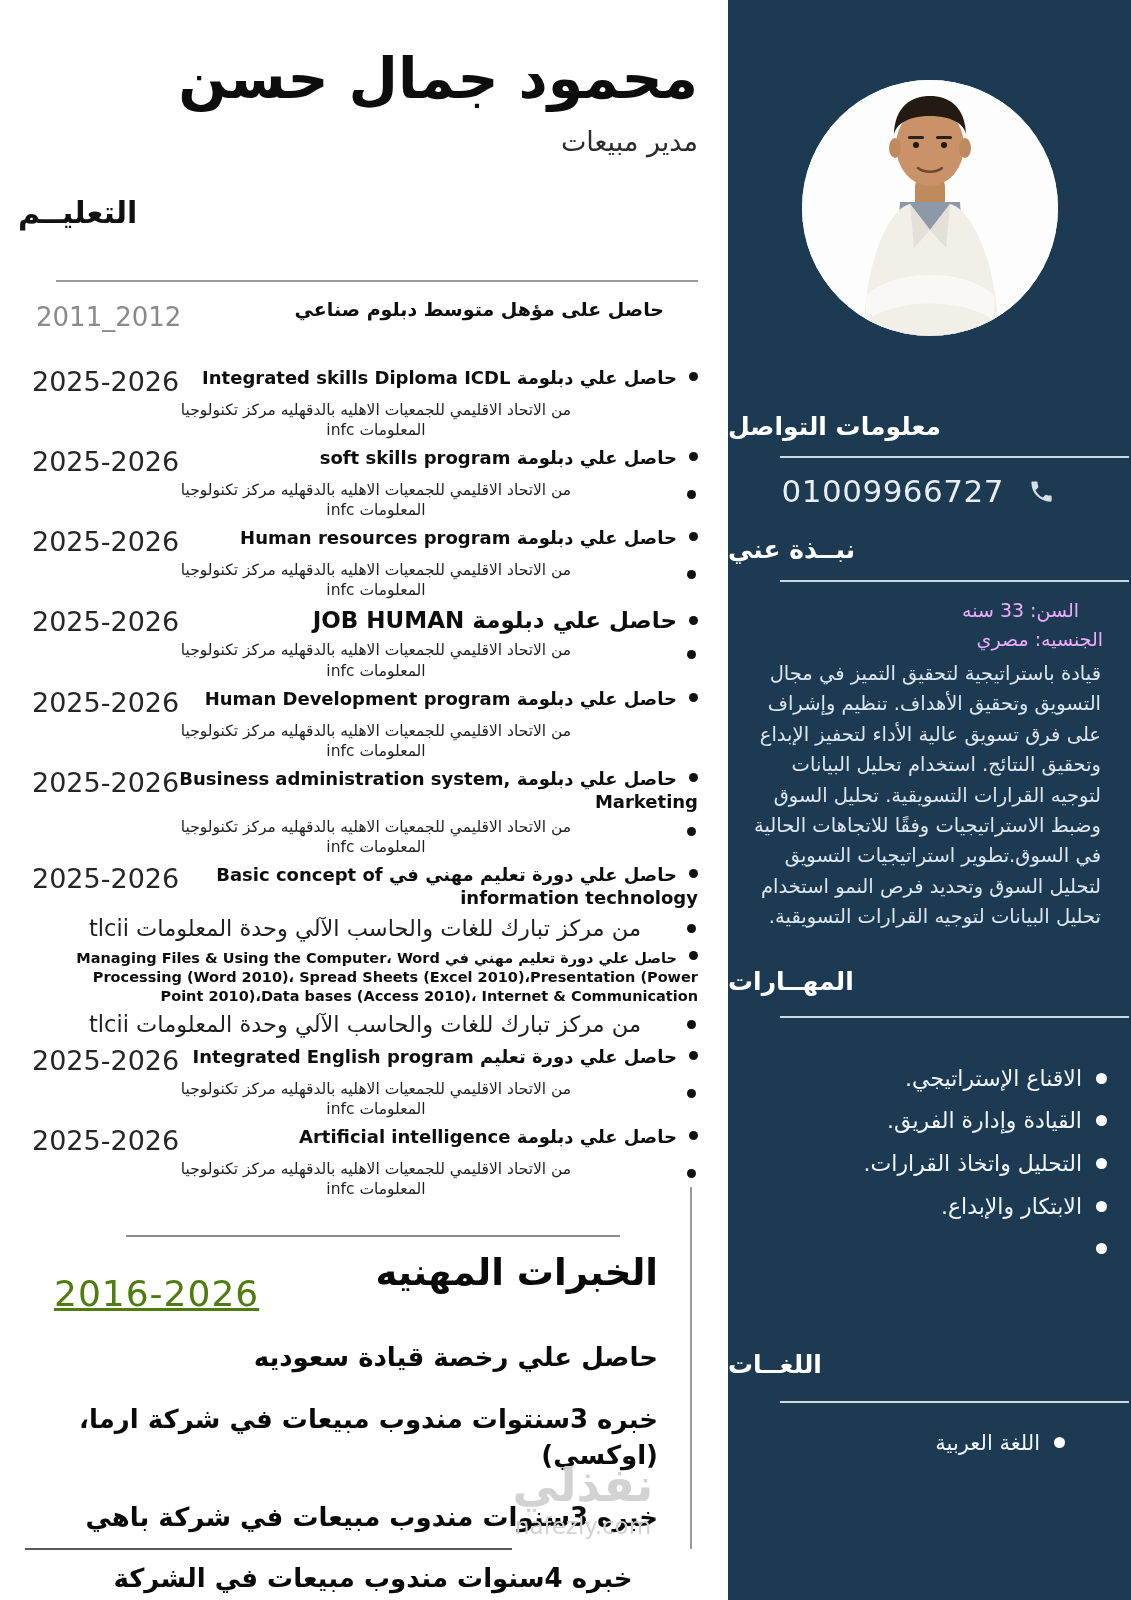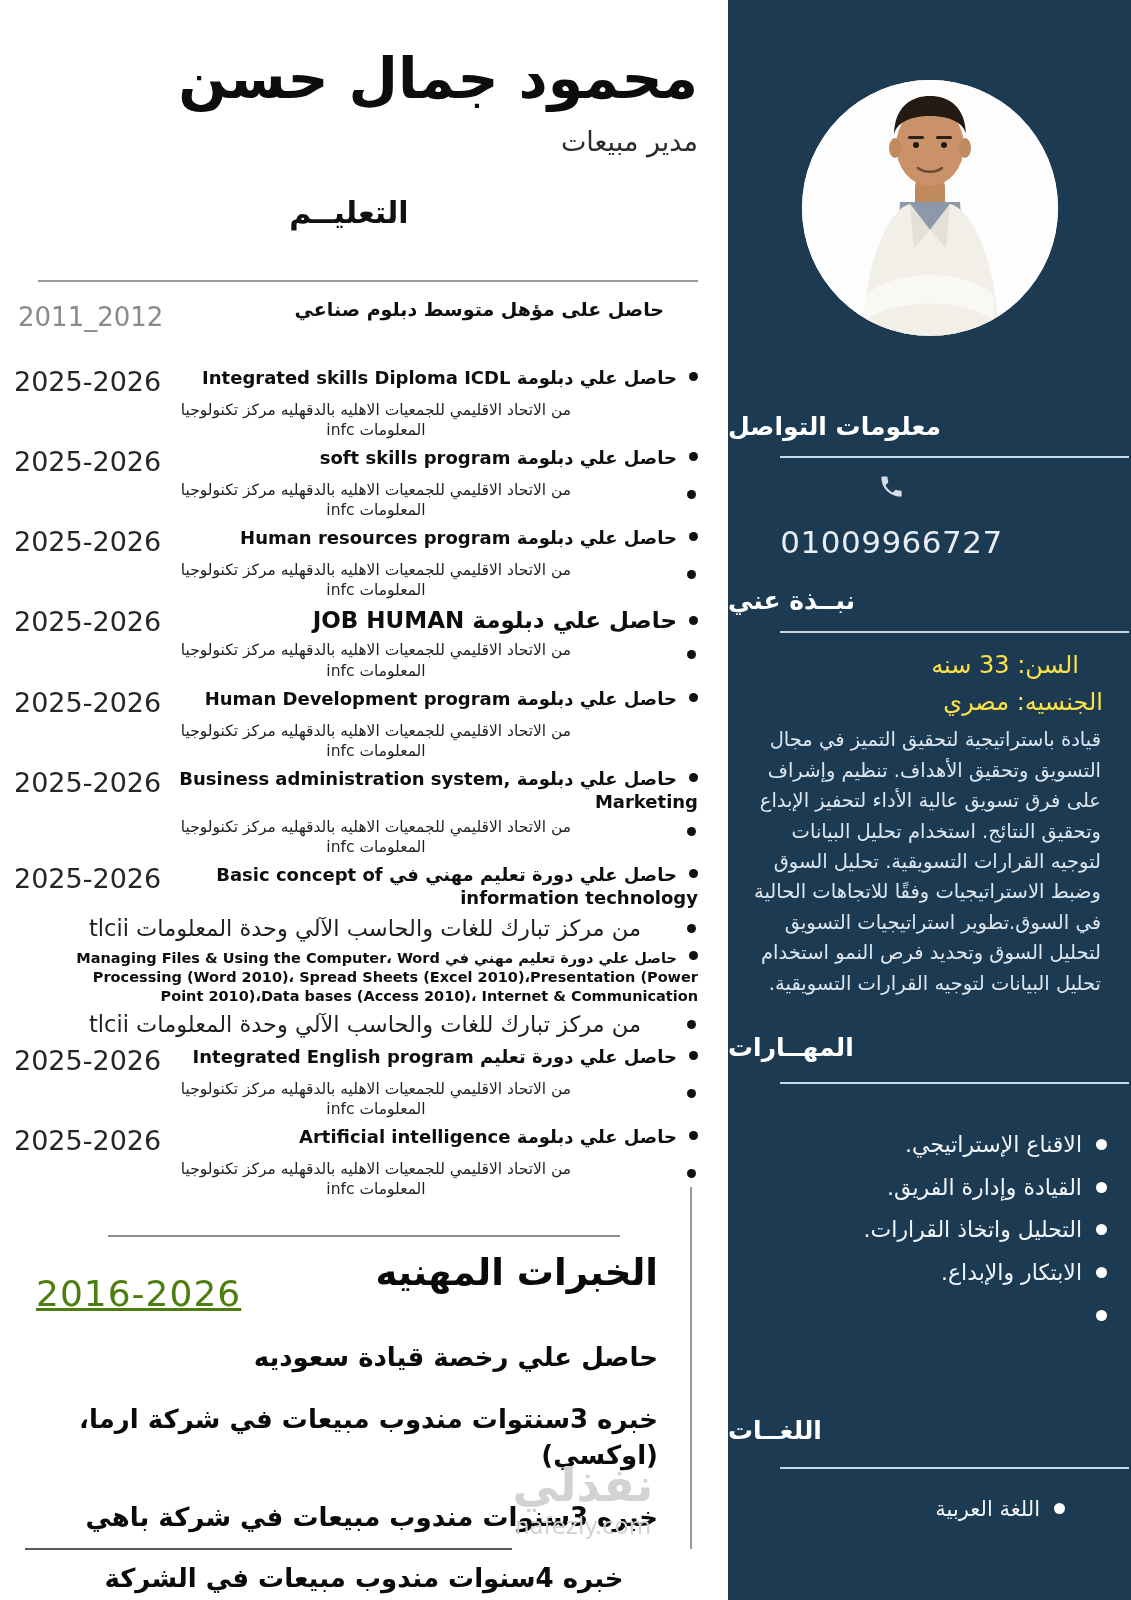--- a/index.html
+++ b/index.html
@@ -1,23 +1,23 @@
 <!DOCTYPE html>
 <html lang="ar"><head>
 <meta charset="utf-8">
 <style>
   * { margin:0; padding:0; box-sizing:border-box; }
   body { width:1131px; height:1600px; background:#ffffff; font-family:"DejaVu Sans", sans-serif; position:relative; overflow:hidden; }
   .page { position:absolute; inset:0; }
 
   
-  .main { position:absolute; left:0; top:0; width:728px; height:1600px; background:#ffffff; direction:rtl; padding:46px 30px 0 0; }
+  .main { position:absolute; left:0; top:0; width:728px; height:1600px; background:#ffffff; direction:rtl; padding:46px 30px 0 18px; }
   .name { font-size:57px; font-weight:bold; color:#0d0d0d; text-align:right; line-height:1.15; letter-spacing:-1px; }
   .job-title { font-size:27px; color:#2b2b2b; text-align:right; margin-top:14px; }
-  .section-heading { font-size:30px; font-weight:bold; color:#111; text-align:center; margin-top:38px; }
+  .section-heading { font-size:30px; font-weight:bold; color:#111; text-align:left; margin-top:38px; }
   .hline { border:none; border-top:2px solid #9a9a9a; margin:50px 0 0 38px; }
 
   
   .edu-first { display:flex; justify-content:space-between; align-items:flex-start; margin-top:16px; }
   .edu-first .t { font-size:19px; font-weight:bold; color:#0e0e0e; padding-right:34px; }
   .edu-first .d { direction:ltr; font-size:26px; color:#8a8a8a; padding-left:18px; margin-top:4px; }
 
   .edu-item { margin-top:6px; }
   .edu-row { display:flex; justify-content:space-between; align-items:flex-start; }
   .edu-row .t { font-size:18px; font-weight:bold; color:#0e0e0e; line-height:1.3; max-width:560px; }
@@ -49,27 +49,27 @@
   
   .sidebar { position:absolute; left:728px; top:0; width:403px; height:1600px; background:#1c3a52; direction:rtl; }
   .photo-wrap { width:256px; height:256px; border-radius:50%; background:#fdfdfd; margin:80px auto 0; overflow:hidden; position:relative; }
   .photo-wrap svg { position:absolute; left:0; top:0; }
 
   .sb-heading { font-size:25px; font-weight:bold; color:#ffffff; text-align:left; padding-left:0; }
   .sb-line { border:none; border-top:2px solid #ccd8e2; margin-left:52px; }
 
   .contact-heading { margin:76px 66px 0 0; }
   .line-contact { margin-top:15px; margin-right:2px; }
-  .phone-row { display:flex; justify-content:flex-start; align-items:center; gap:24px; padding-right:76px; margin-top:15px;flex-direction:column; }
+  .phone-row { display:flex; justify-content:flex-start; align-items:center; gap:24px; padding-right:76px; margin-top:15px; }
   .phone-icon { width:27px; height:27px; }
   .phone-number { direction:ltr; font-size:31px; color:#e9eef4; letter-spacing:0.5px; }
 
   .about-heading { margin:26px 52px 0 0; }
   .line-about { margin-top:16px; margin-right:2px; }
-  .about-age, .about-nat { font-size:24px; color:#fde047; text-align:right; padding-right:52px; line-height:1.55; }
+  .about-age, .about-nat { font-size:19px; color:#f0abfc; text-align:right; padding-right:52px; line-height:1.55; }
   .about-age { margin-top:14px; }
   .about-nat { padding-right:28px; }
   .about-par { font-size:19.5px; color:#dce6ef; text-align:right; padding:4px 30px 0 22px; line-height:1.56; }
 
   .skills-heading { margin:34px 56px 0 0; }
   .line-skills { margin-top:20px; margin-right:2px; }
   .skills-list { margin-top:46px; }
   .skill-item { font-size:22px; color:#f0f5f9; text-align:right; padding-right:24px; margin-bottom:13px; line-height:1.35; }
   .wdot { display:inline-block; width:11px; height:11px; border-radius:50%; background:#ffffff; margin-left:14px; vertical-align:2px; }
 

